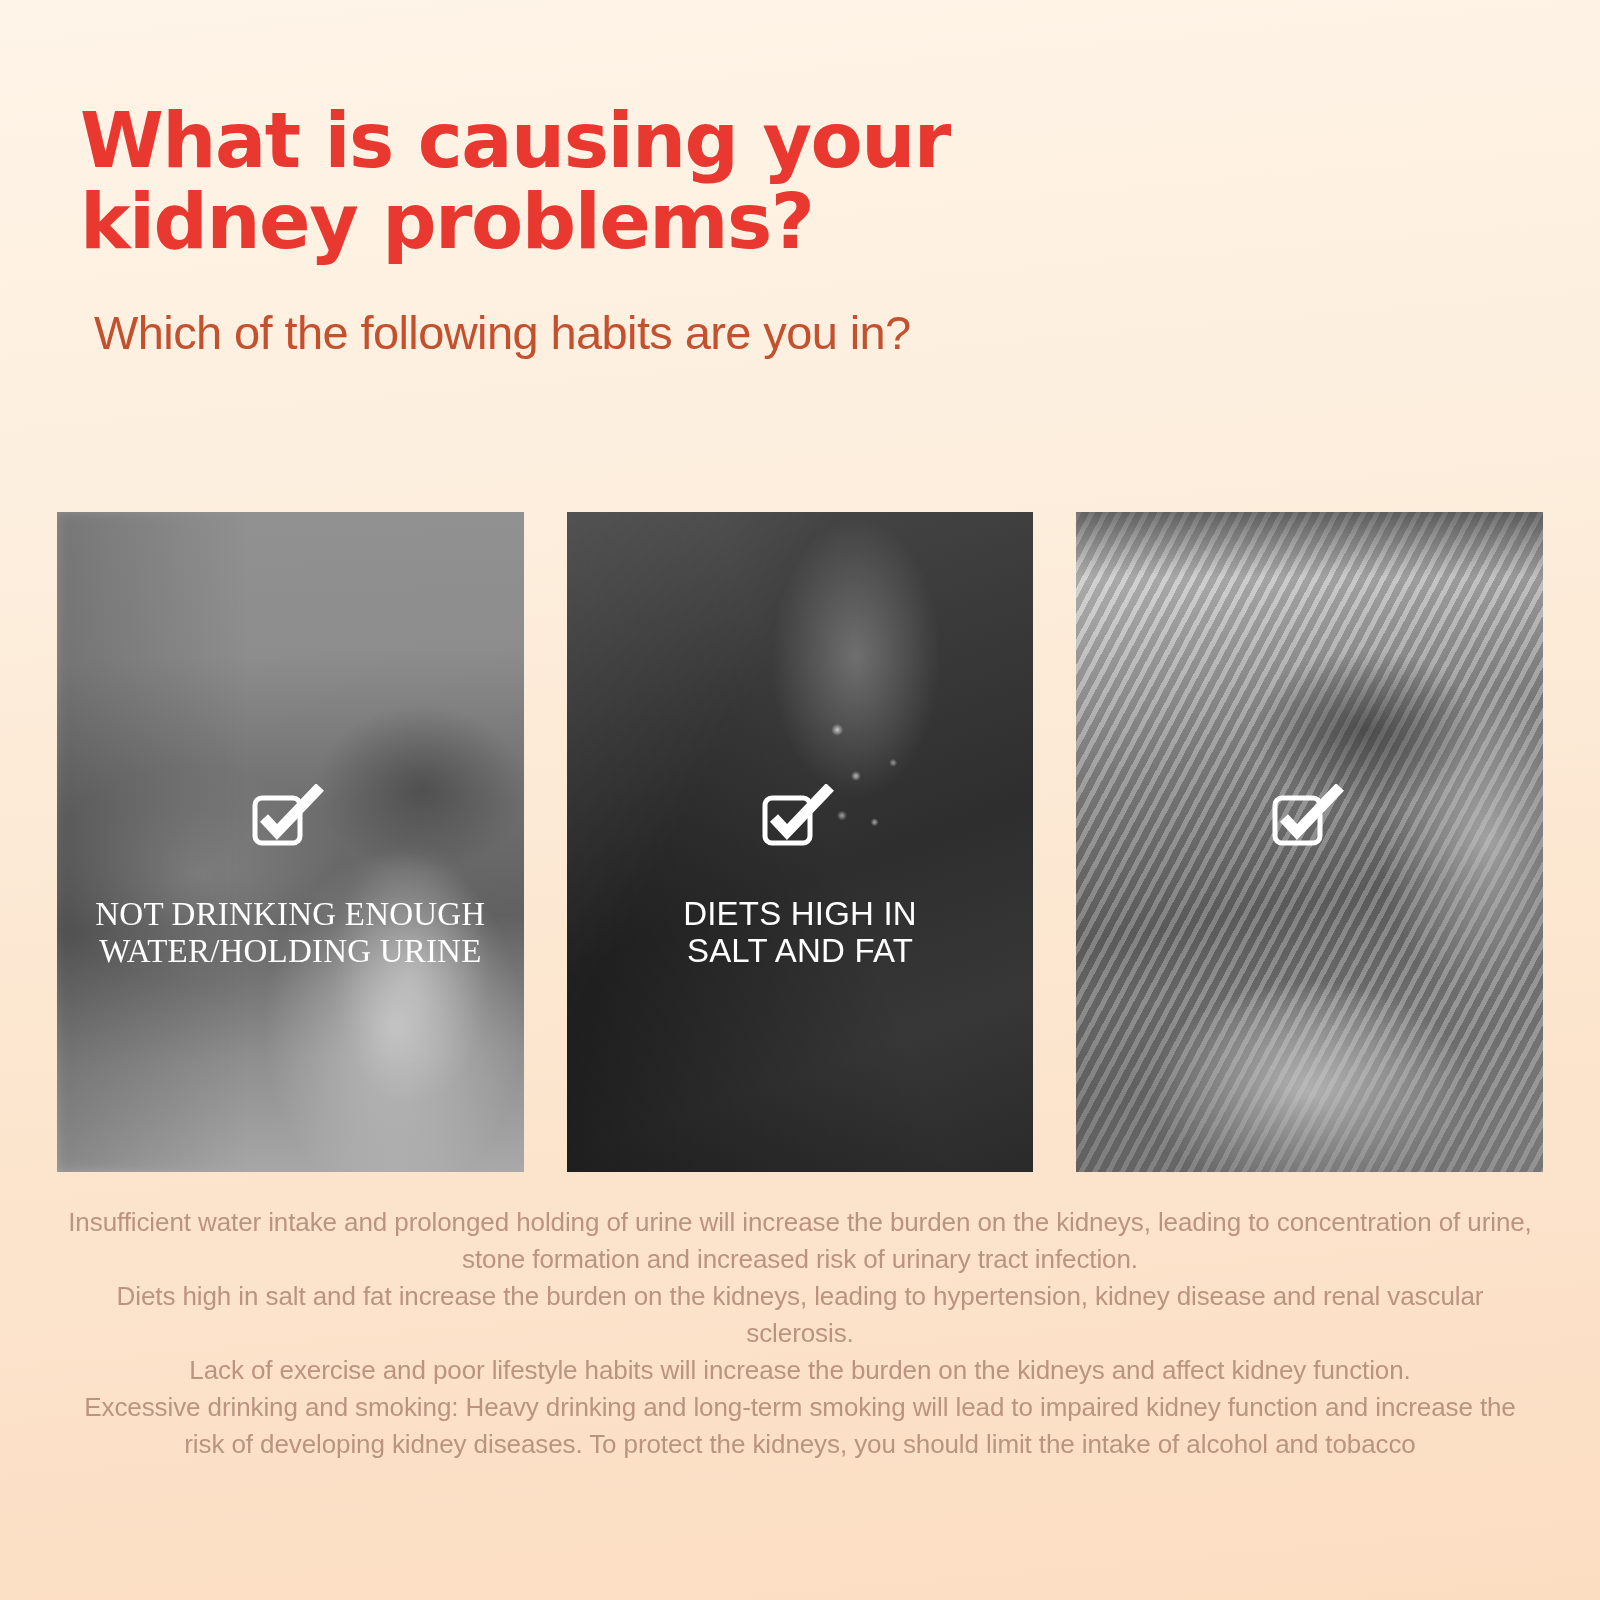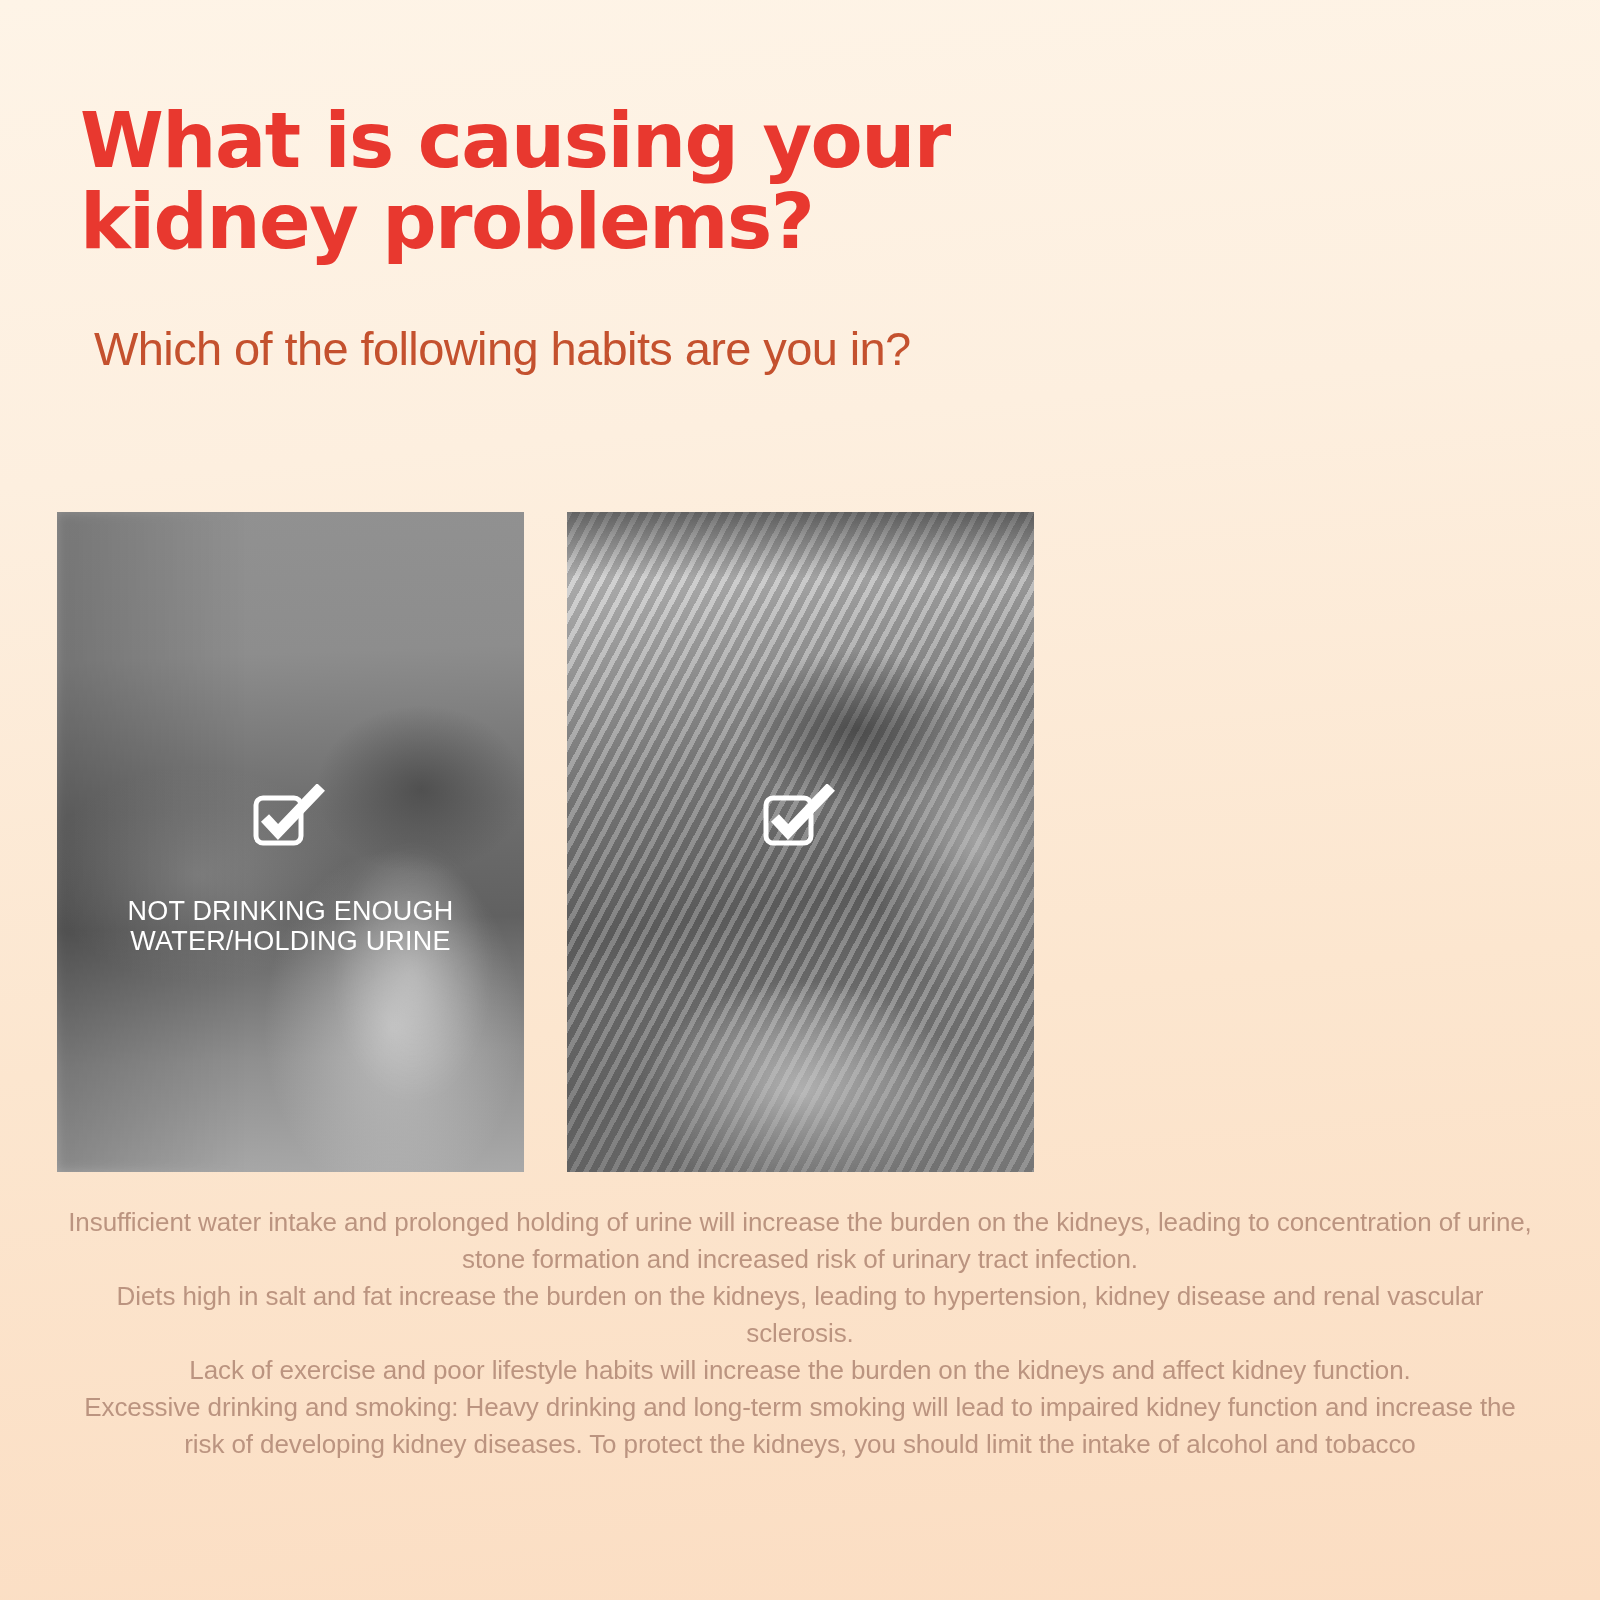--- a/index.html
+++ b/index.html
@@ -21,21 +21,21 @@
     font-weight:bold;
     font-size:76px;
     line-height:1.07;
     letter-spacing:-1.5px;
     color:#E8382F;
     max-width:880px;
     white-space:pre-line;
   }
 
   .subtitle {
-    margin-top:58px;
+    margin-top:42px;
     margin-left:14px;
     font-family:"Liberation Sans", sans-serif;
     font-weight:normal;
     font-size:47px;
     letter-spacing:-0.6px;
     color:#C4512E;
   }
 
   
   .cards {
@@ -125,21 +125,21 @@
     top:384px;
     text-align:center;
     color:#ffffff;
     font-family:"Liberation Sans", sans-serif;
     font-size:33px;
     line-height:1.12;
     letter-spacing:0.2px;
     white-space:pre-line;
     padding:0 10px;
   }
-  .card-label.wide { font-size:27px; }
+  .card-label.wide { font-size:33px;font-family:Liberation Serif, serif; }
 
   
   .body-text {
     position:absolute;
     top:1204px;
     left:65px;
     width:1470px;
     font-family:"Liberation Sans", sans-serif;
     font-size:26px;
     line-height:37px;
@@ -165,20 +165,31 @@
     <span class="check-icon">
       <svg viewBox="0 0 76 62" xmlns="http://www.w3.org/2000/svg">
         <rect x="3" y="14" width="45" height="45" rx="7" ry="7" fill="none" stroke="#ffffff" stroke-width="5"></rect>
         <path d="M12 34 L25 48 L68 3" fill="none" stroke="#ffffff" stroke-width="11" stroke-linecap="butt" stroke-linejoin="miter"></path>
       </svg>
     </span>
     <div class="card-label wide">NOT DRINKING ENOUGH
 WATER/HOLDING URINE</div>
   </div>
 
+  <div class="card">
+    <div class="photo photo-salt"></div>
+    <span class="check-icon">
+      <svg viewBox="0 0 76 62" xmlns="http://www.w3.org/2000/svg">
+        <rect x="3" y="14" width="45" height="45" rx="7" ry="7" fill="none" stroke="#ffffff" stroke-width="5"></rect>
+        <path d="M12 34 L25 48 L68 3" fill="none" stroke="#ffffff" stroke-width="11" stroke-linecap="butt" stroke-linejoin="miter"></path>
+      </svg>
+    </span>
+    <div class="card-label">DIETS HIGH IN
+SALT AND FAT</div>
+  </div>
 
   <div class="card">
     <div class="photo photo-couch"></div>
     <span class="check-icon">
       <svg viewBox="0 0 76 62" xmlns="http://www.w3.org/2000/svg">
         <rect x="3" y="14" width="45" height="45" rx="7" ry="7" fill="none" stroke="#ffffff" stroke-width="5"></rect>
         <path d="M12 34 L25 48 L68 3" fill="none" stroke="#ffffff" stroke-width="11" stroke-linecap="butt" stroke-linejoin="miter"></path>
       </svg>
     </span>
   </div>

